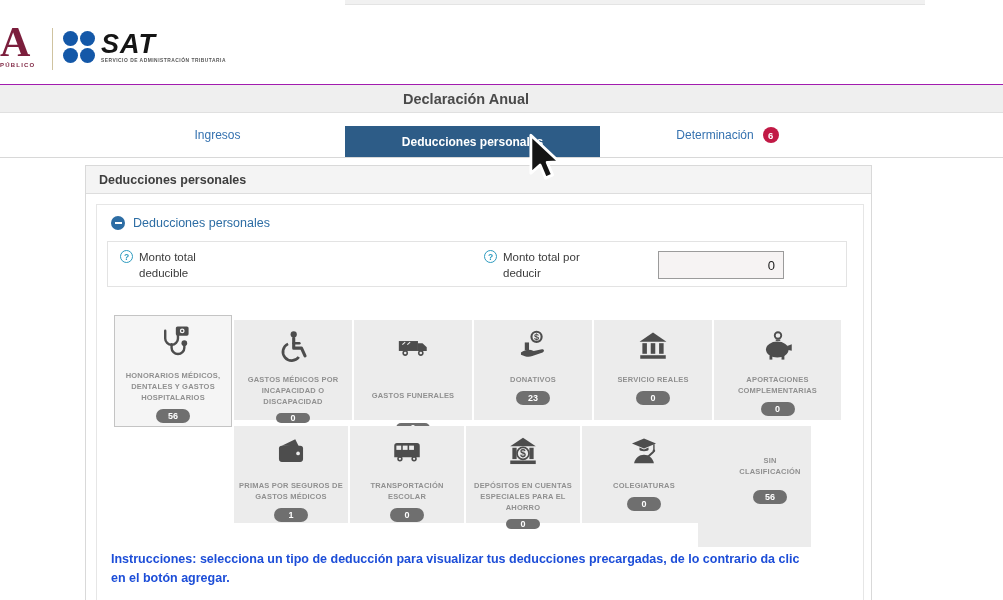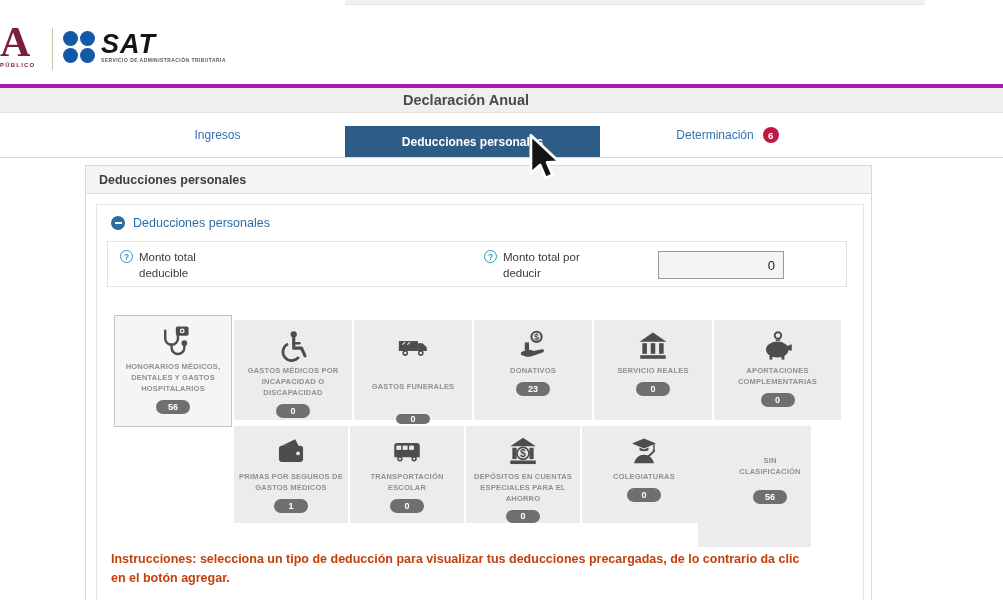--- a/index.html
+++ b/index.html
@@ -16,21 +16,21 @@
   .brand-divider { left:52px; top:28px; width:1px; height:42px; background:#cfc3a0; }
   .sat-dots { left:63px; top:31px; width:34px; height:34px; }
   .sat-dots i { position:absolute; width:15px; height:15px; border-radius:50%; background:#1458a8; }
   .sat-dots i:nth-child(1){left:0;top:0;} .sat-dots i:nth-child(2){left:17px;top:0;}
   .sat-dots i:nth-child(3){left:0;top:17px;} .sat-dots i:nth-child(4){left:17px;top:17px;}
   .sat-word { left:101px; top:29px; font-size:27px; font-weight:900; color:#151515; letter-spacing:1px; font-style:italic; }
   .sat-sub { left:101px; top:58px; font-size:4.9px; letter-spacing:.5px; color:#555; font-weight:bold; }
 
   
   .title-bar { left:0; top:84px; width:1003px; height:29px; background:#efefef;
-    border-top:4px solid #a21caf; border-bottom:1px solid #e0e0e0;
+    border-top:1px solid #a21caf; border-bottom:1px solid #e0e0e0;
     display:flex; align-items:center; justify-content:center; padding-right:71px; }
   .title-bar span { font-size:14.5px; font-weight:bold; color:#4a4a4a; }
 
   
   .tab { top:113px; height:44px; display:flex; align-items:center; justify-content:center;
     font-size:12px; color:#3572b0; cursor:pointer; }
   .tab-ingresos { left:90px; width:255px; }
   .tab-active { left:345px; width:255px; top:126px; height:31px; background:#2d5c87;
     color:#fff; font-weight:bold; }
   .tab-det { left:600px; width:255px; gap:9px; }
@@ -58,31 +58,31 @@
   .tot-input { position:absolute; top:9px; width:126px; height:28px; border:1px solid #9b9b9b;
     background:#f6f3f3; font-size:13px; color:#222; text-align:right; padding-right:8px;
     font-family:"Liberation Sans", sans-serif; }
   .g1 { left:12px; } .in1 { left:194px; }
   .g2 { left:376px; } .in2 { left:550px; }
 
   
   .tile { position:absolute; background:#ececec; display:flex; flex-direction:column; align-items:center; cursor:pointer; }
   .tile-selected { background:#f5f5f5; border:1px solid #c4c4c4; }
   .tile svg { margin-top:9px; flex:none; }
-  .tile-label { margin-top:3px; padding:0 5px; font-size:7.5px; font-weight:bold; color:#909090;
+  .tile-label { margin-top:12px; padding:0 5px; font-size:7.5px; font-weight:bold; color:#909090;
     text-align:center; line-height:1.45; letter-spacing:.2px; }
   .tile-badge { margin-top:5px; min-width:34px; height:14px; padding:0 6px; border-radius:8px;
     background:#6f6f6f; color:#fff; font-size:9px; font-weight:bold;
     display:flex; align-items:center; justify-content:center; }
   .no-icon { justify-content:flex-start; }
   .no-icon .tile-label { margin-top:30px; }
   .no-icon .tile-badge { margin-top:12px; }
 
   .instructions { position:absolute; left:14px; top:345px; width:700px; font-size:12.5px;
-    font-weight:bold; color:#c2410c; line-height:1.55; }
+    font-weight:bold; color:#1d4ed8; line-height:1.55; }
 
   .cursor { left:527px; top:133px; pointer-events:none; z-index:50; }
 </style>
 </head>
 <body>
 
 <div class="abs top-strip"></div>
 
 <div class="abs shcp-letter">A</div>
 <div class="abs shcp-sub">PÚBLICO</div>

